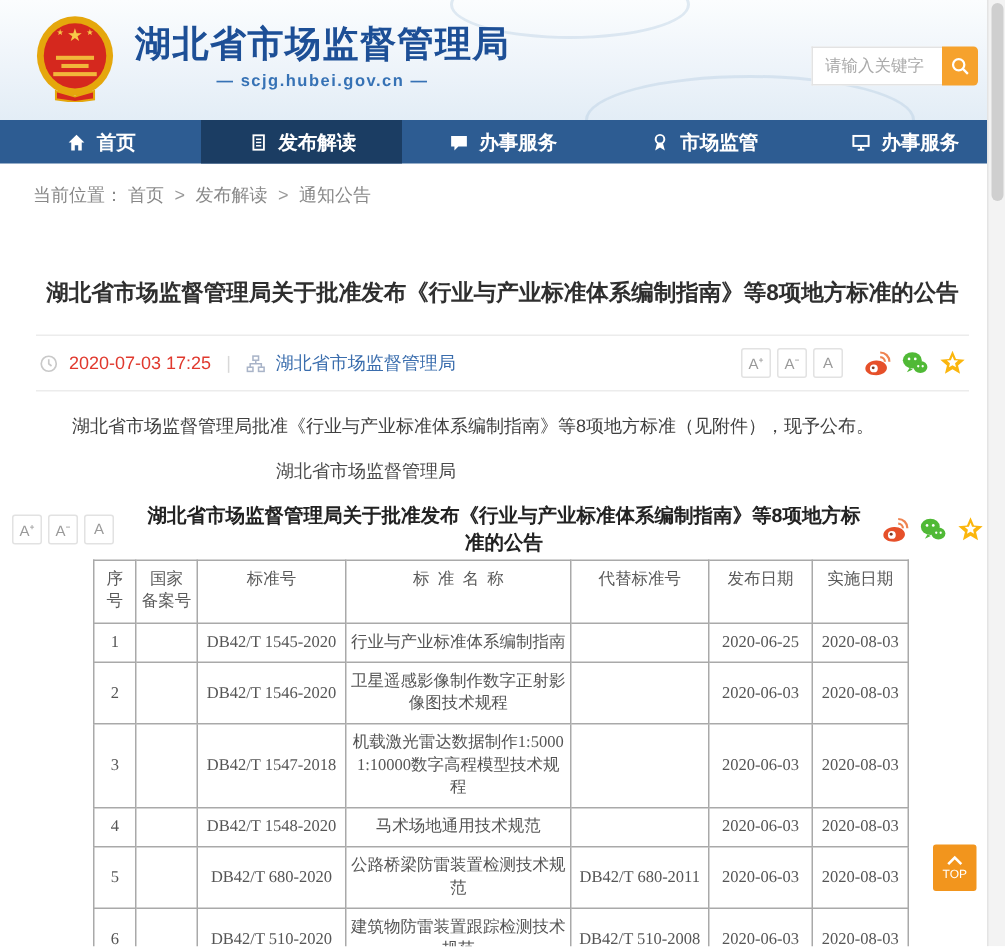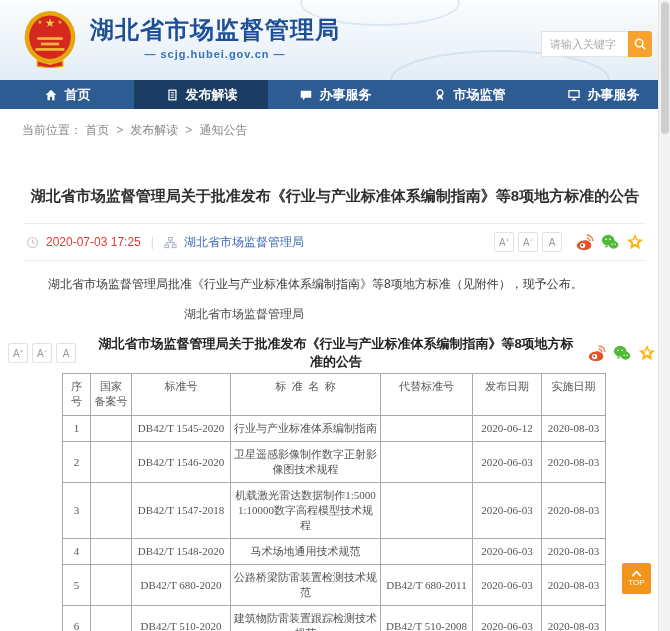--- a/index.html
+++ b/index.html
@@ -279,21 +279,21 @@
           <th>实施日期</th>
         </tr>
       </thead>
     <tbody id="tBody">
         <tr>
           <td>1</td>
           <td></td>
           <td>DB42/T 1545-2020</td>
           <td>行业与产业标准体系编制指南</td>
           <td></td>
-          <td>2020-06-12</td>
+          <td>2020-06-25</td>
           <td>2020-08-03</td>
         </tr>
         <tr>
           <td>2</td>
           <td></td>
           <td>DB42/T 1546-2020</td>
           <td>卫星遥感影像制作数字正射影像图技术规程</td>
           <td></td>
           <td>2020-06-03</td>
           <td>2020-08-03</td>

